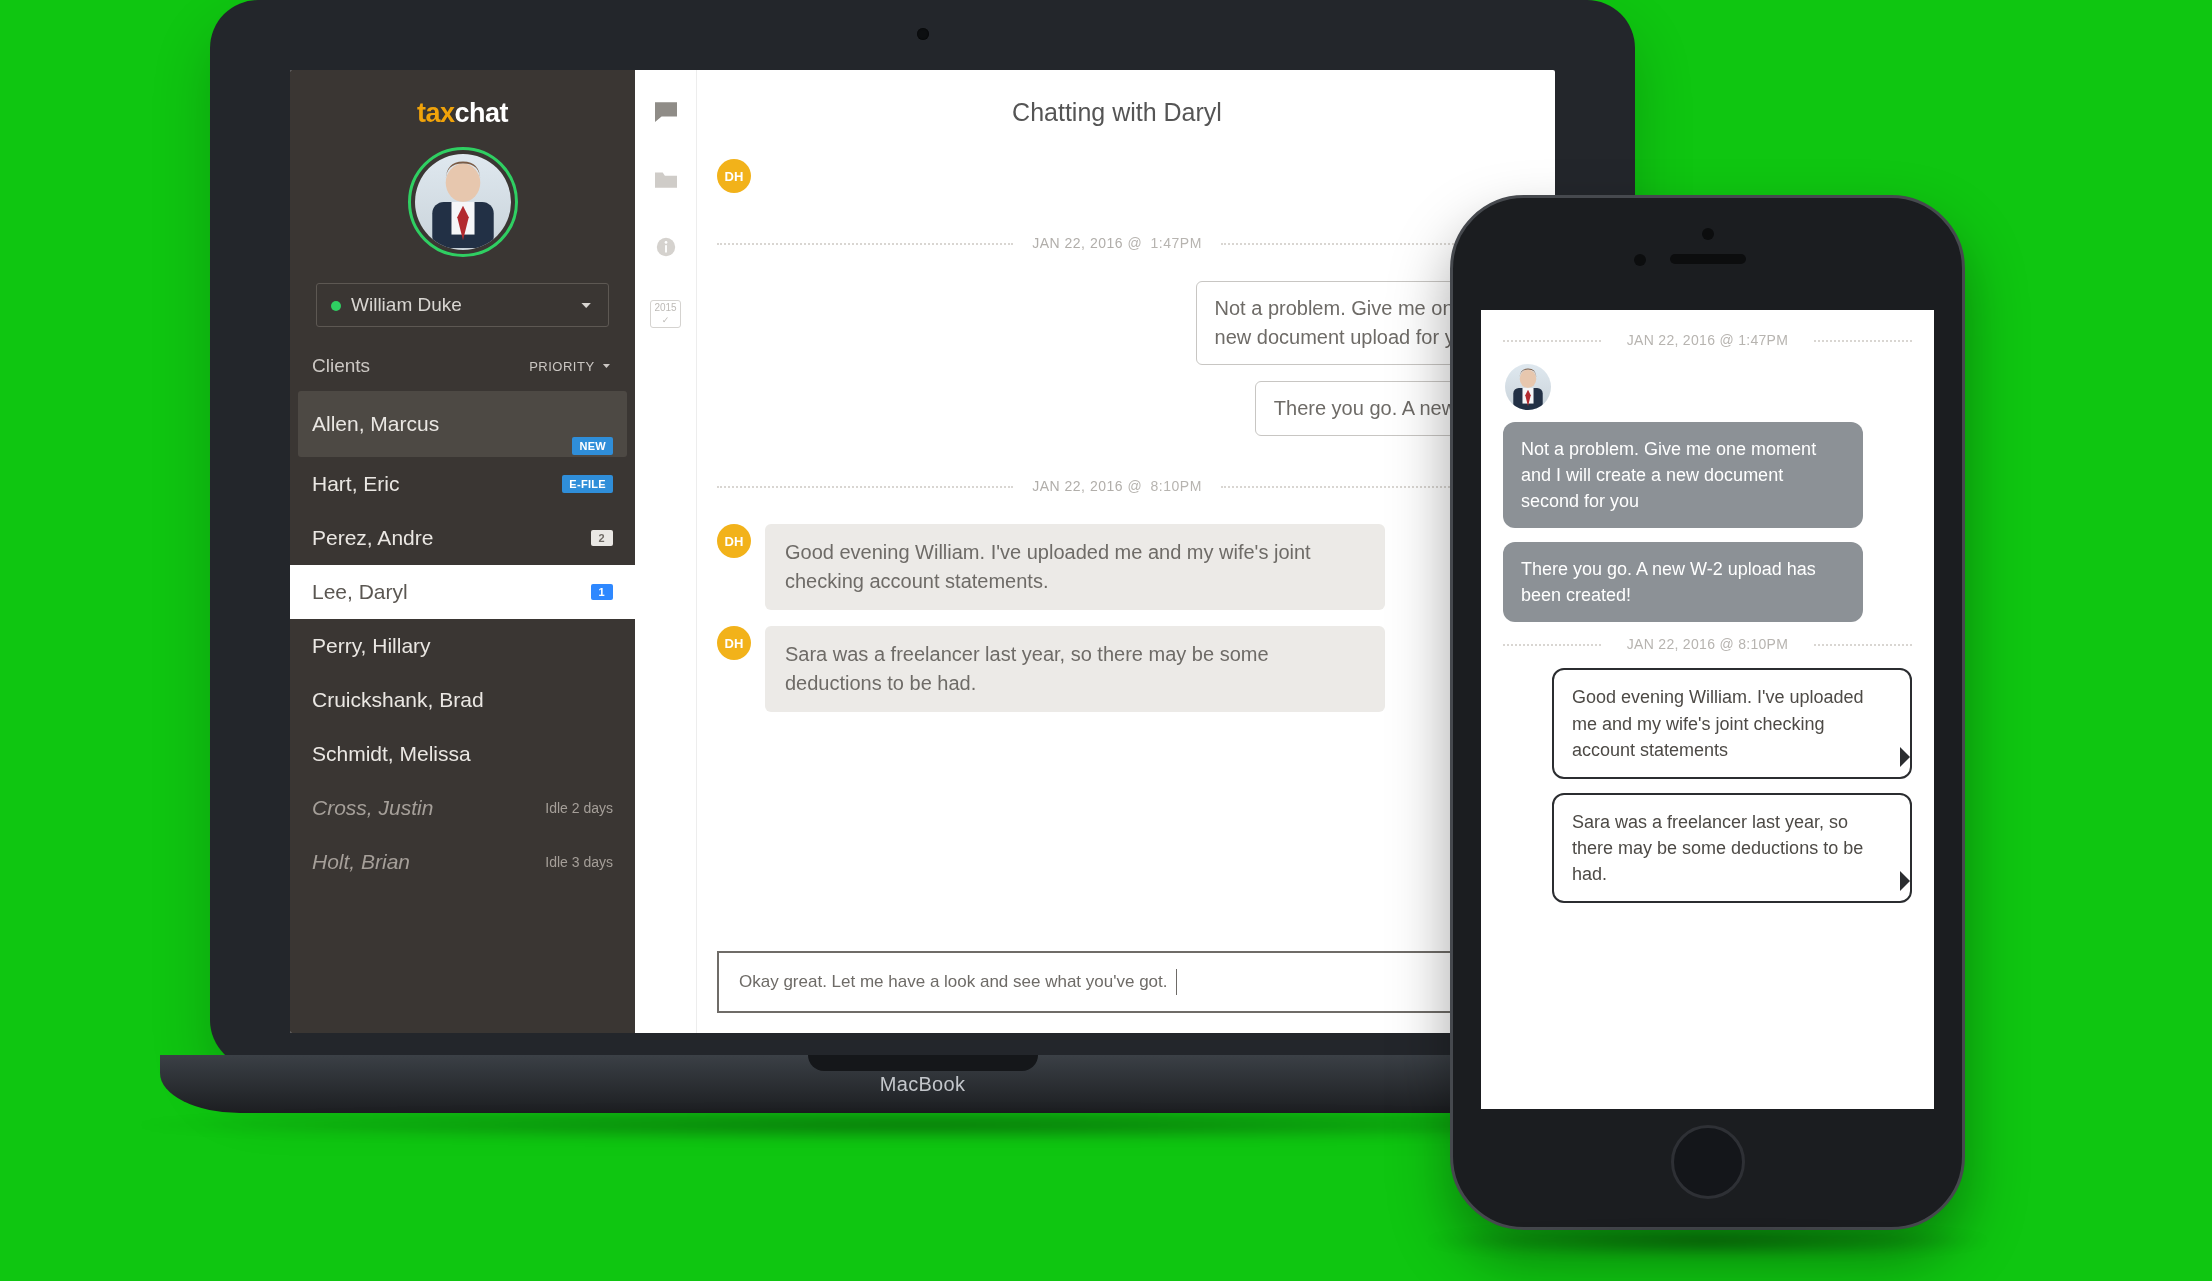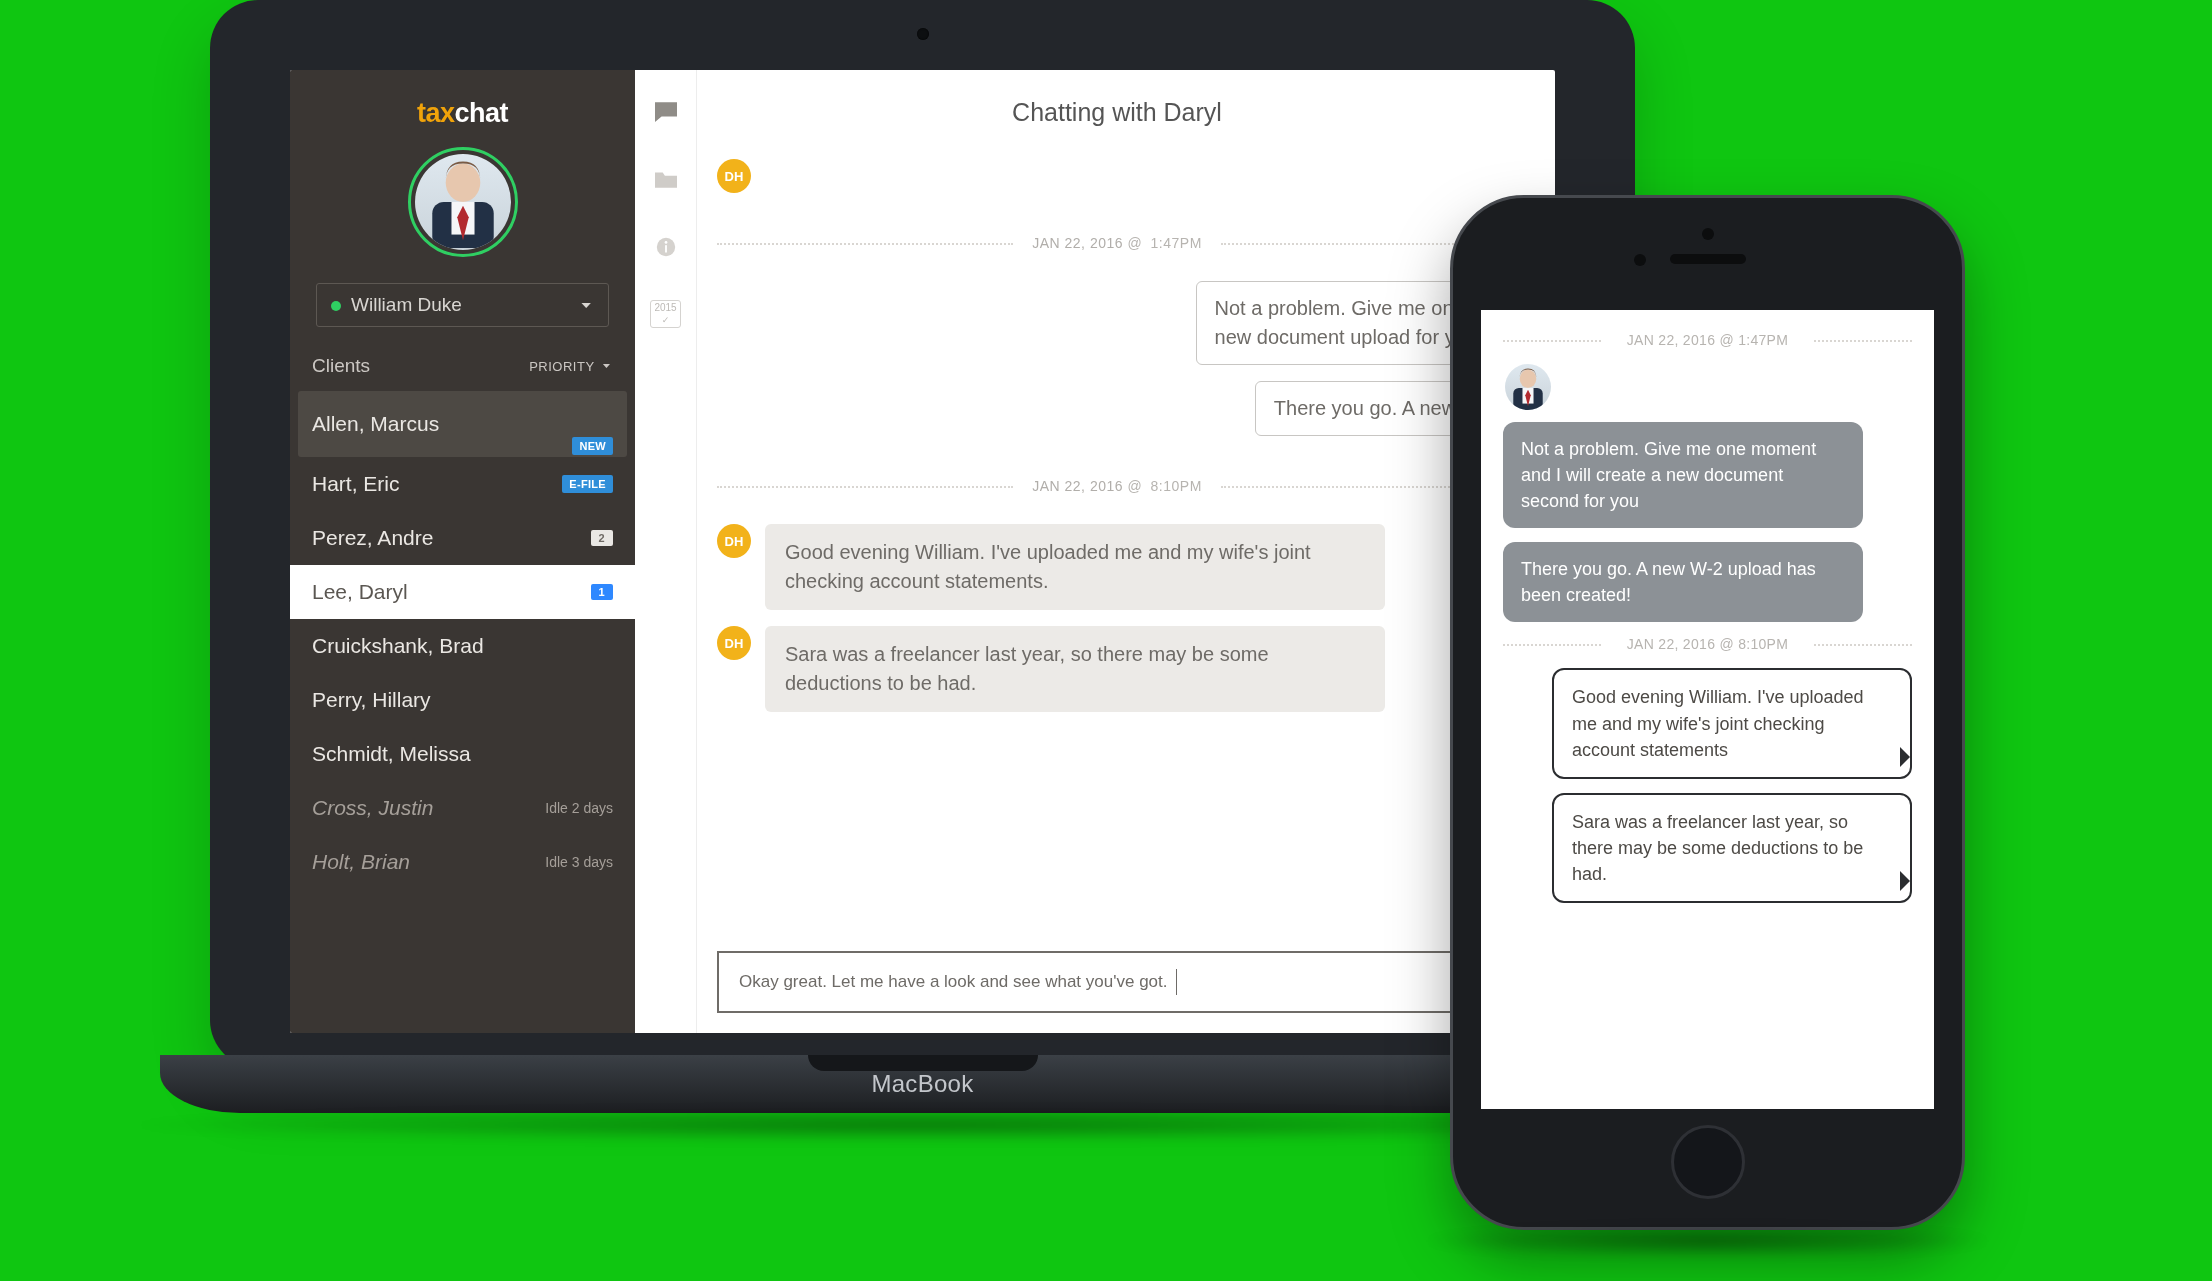--- a/index.html
+++ b/index.html
@@ -49,21 +49,21 @@
     border-radius: 0 0 80px 80px / 0 0 40px 40px;
     display: flex; align-items: center; justify-content: center;
   }
   .laptop-base .notch {
     position: absolute; top: 0; left: 50%; transform: translateX(-50%);
     width: 230px; height: 16px;
     background: #15171a;
     border-radius: 0 0 18px 18px;
   }
   .laptop-brand {
-    font-size: 24px; color: #c3c6cb; font-weight: 300; letter-spacing: .3px;
+    font-size: 20px; color: #c3c6cb; font-weight: 300; letter-spacing: .3px;
   }
   .laptop-shadow {
     position: absolute;
     left: -40px; right: -40px; top: 1108px; height: 34px;
     background: radial-gradient(ellipse at center, rgba(0,0,0,.35), rgba(0,0,0,0) 70%);
     filter: blur(4px);
   }
 
   
   .app { display: flex; width: 100%; height: 100%; }
@@ -342,24 +342,24 @@
             </div>
             <div class="client-item">
               <span>Perez, Andre</span>
               <span class="badge badge-count-grey">2</span>
             </div>
             <div class="client-item active">
               <span>Lee, Daryl</span>
               <span class="badge badge-count-blue">1</span>
             </div>
             <div class="client-item">
+              <span>Perry, Hillary</span>
+            </div>
+            <div class="client-item">
               <span>Cruickshank, Brad</span>
-            </div>
-            <div class="client-item">
-              <span>Perry, Hillary</span>
             </div>
             <div class="client-item">
               <span>Schmidt, Melissa</span>
             </div>
             <div class="client-item idle">
               <span>Cross, Justin</span>
               <span class="idle-text">Idle 2 days</span>
             </div>
             <div class="client-item idle">
               <span>Holt, Brian</span>

